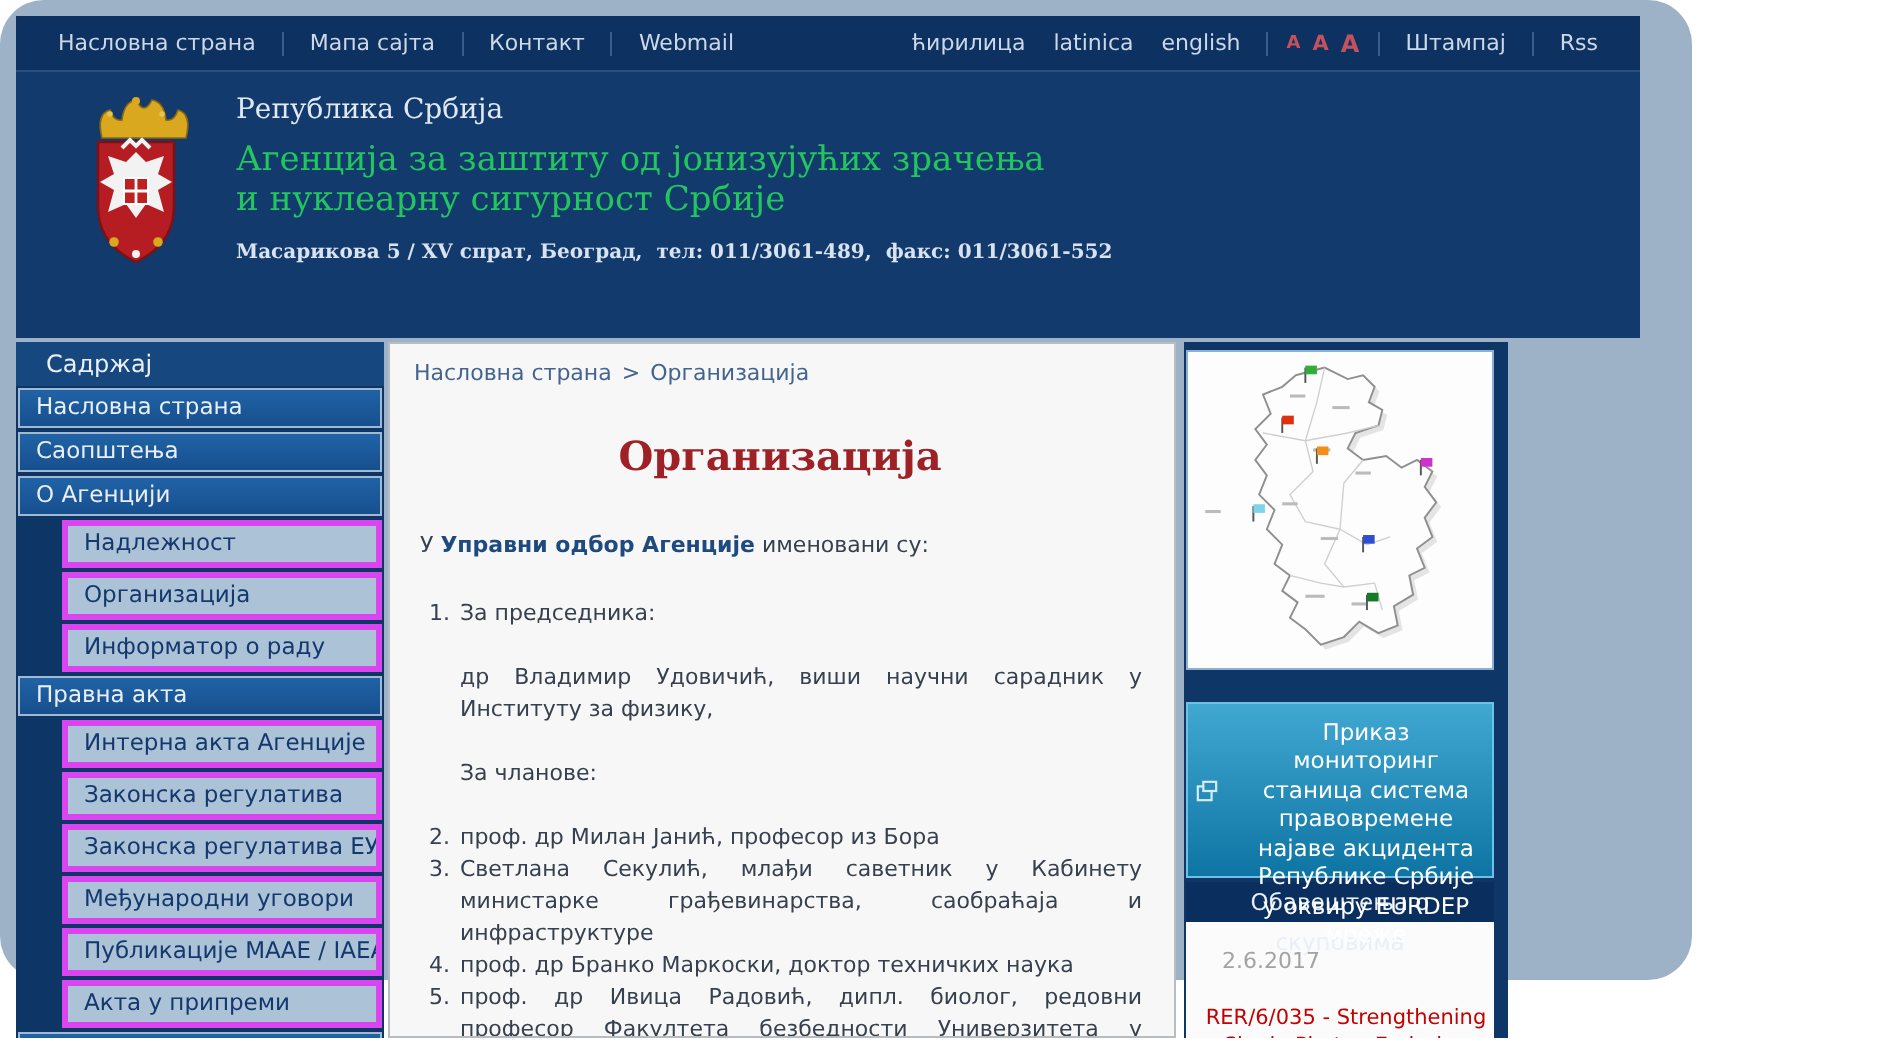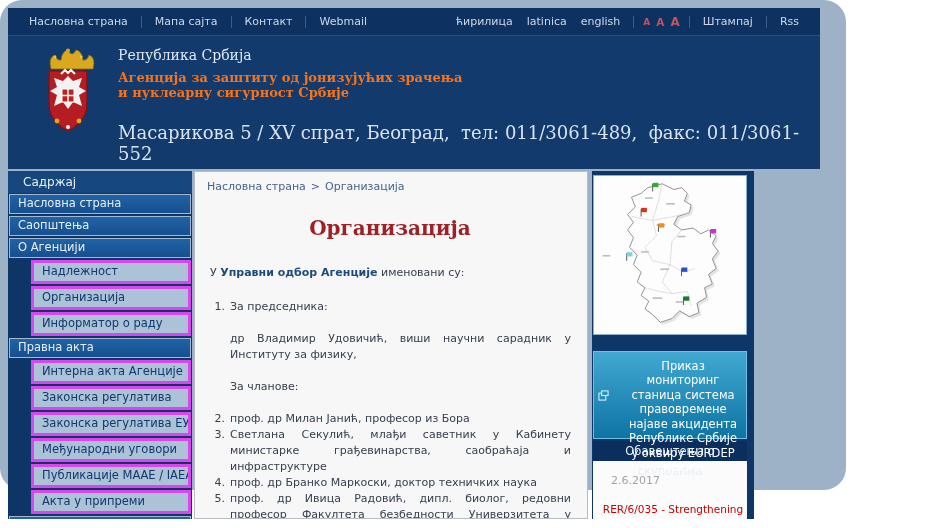--- a/index.html
+++ b/index.html
@@ -20,22 +20,22 @@
   .tb-sep{width:1px;height:12px;background:#3c5d8b;margin:0 6px;display:inline-block;}
   .a-size{color:#c4525c;font-weight:bold;margin:0 3px;cursor:pointer;}
   .a-size.a1{font-size:9px;} .a-size.a2{font-size:10.5px;} .a-size.a3{font-size:12px;}
 
   
   .header{height:134px;background:#123a6d;border-top:1px solid #28507f;
           display:flex;align-items:flex-start;box-sizing:border-box;padding:9px 0 0 28px;}
   .crest{width:64px;height:88px;flex:none;margin-top:2px;}
   .header-text{margin-left:18px;color:#e7edf6;font-family:"DejaVu Serif","Liberation Serif",serif;}
   .country{font-size:14px;margin-top:2px;color:#dfe8f3;}
-  .agency{font-size:13px;font-weight:bold;line-height:1.18;margin-top:7px;color:#f97316;}
-  .address{font-size:18px;margin-top:21px;color:#d9e3f0;}
+  .agency{font-size:17px;font-weight:normal;line-height:1.18;margin-top:7px;color:#22c55e;}
+  .address{font-size:10px;margin-top:11px;color:#d9e3f0;font-weight:bold;}
 
   
   .row{display:flex;margin-top:2px;align-items:stretch;}
 
   
   .sidebar{width:184px;flex:none;background:#0d3565;height:348px;box-sizing:border-box;
            padding-top:0;overflow:hidden;}
   .sb-title{height:22px;line-height:22px;padding-left:15px;font-size:12px;color:#e9eff7;
             background:#16477f;margin-bottom:1px;}
   .sb-item{height:18px;line-height:17px;font-size:11.5px;padding-left:8px;margin:0 1px 2px 1px;

